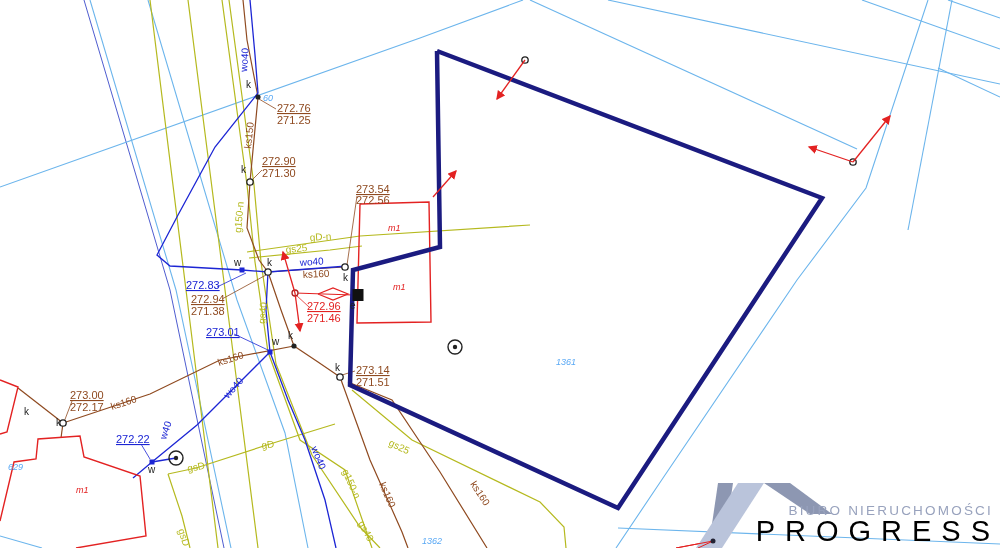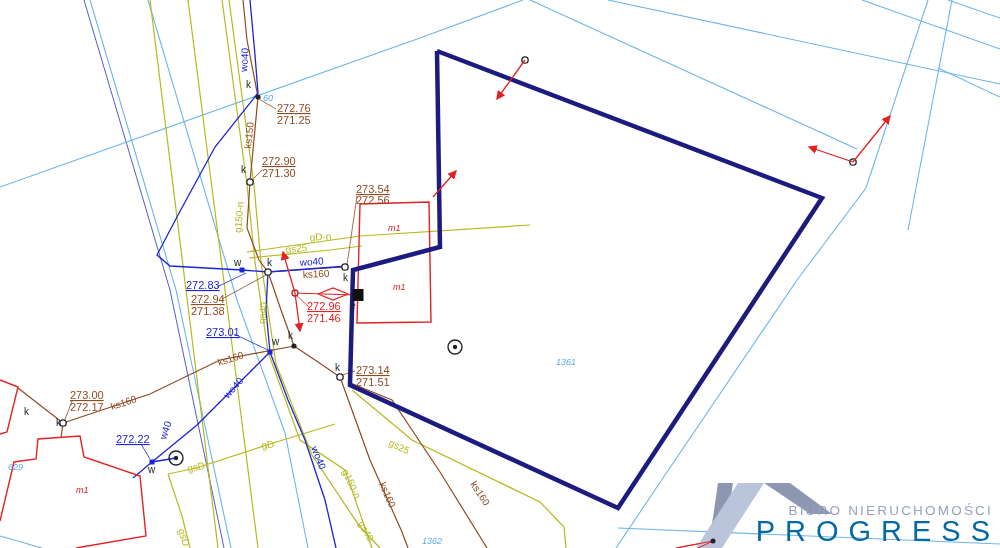--- a/index.html
+++ b/index.html
@@ -177,15 +177,15 @@
       <polygon id="logo-bar" points="58,13 73,13 67,54 52,54" fill="#8d97b2"></polygon>
       <polygon id="logo-band" points="78,13 104,13 62,78 36,78" fill="#bac4db"></polygon>
       <polygon id="logo-roof" points="104,13 130,13 172,44 150,44" fill="#8d97b2"></polygon>
       <g id="logo-red">
           <line x1="53" y1="71" x2="16" y2="78" stroke="#e32222" stroke-width="1"></line>
           <line x1="53" y1="71" x2="38" y2="78" stroke="#e32222" stroke-width="1"></line>
           <circle cx="53" cy="71" r="2.5" fill="#223"></circle>
         </g>
     </svg>
     <div class="logo-line1" style="color: rgb(152, 162, 189);">BIURO NIERUCHOMOŚCI</div>
-    <div class="logo-line2" style="color: #0369a1;">PROGRESS</div>
+    <div class="logo-line2" style="color: #000000;">PROGRESS</div>
   </div>
 </div>
 
 </body></html>

